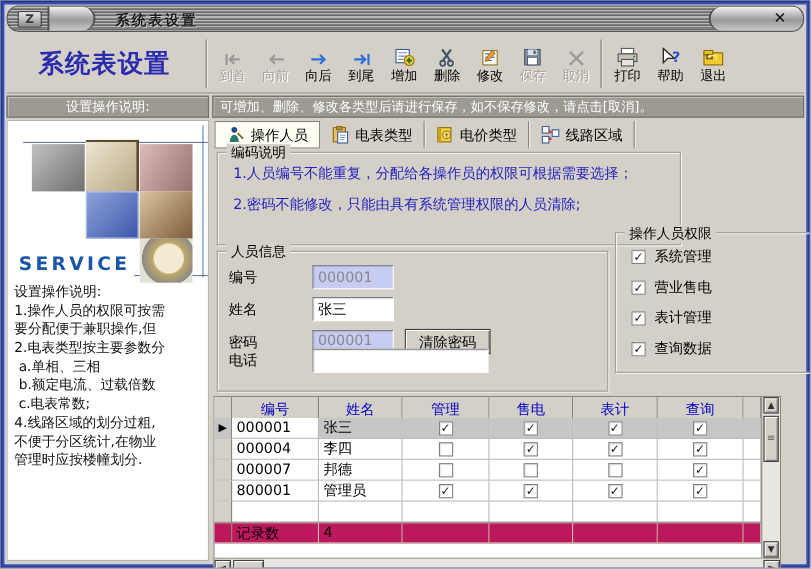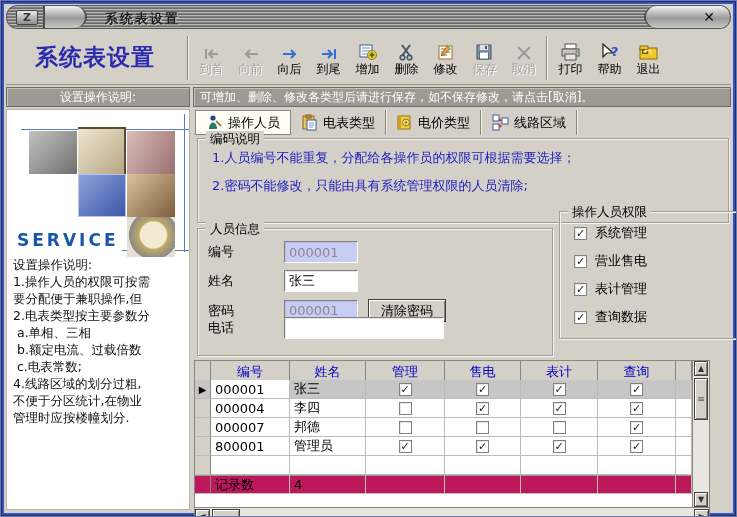--- a/index.html
+++ b/index.html
@@ -72,21 +72,21 @@
   .right-panel { position:absolute; top:108px; left:192px; right:5px; bottom:6px; background:#d4d0c8; }
 
   .tabs { position:absolute; top:1px; left:2px; height:25px; display:flex; align-items:stretch; }
   .tab { display:flex; align-items:center; gap:5px; padding:0 10px; border-right:2px solid; border-color:#8a867e; border-right-color:#8a867e; cursor:default; }
   .tab { border-right:1px solid #8a867e; box-shadow:1px 0 0 #f4f2ee; }
   .tab.active { background:#fdfdf2; border:1px solid #8a867e; box-shadow:inset 1px 1px 0 #fff; }
   .tab .tab-label { font-size:13px; }
 
   .groupbox { position:absolute; border:1px solid #a29e96; box-shadow: inset 1px 1px 0 #f6f4f0, 1px 1px 0 #f6f4f0; }
   .gb-label { position:absolute; top:-8px; left:8px; background:#d4d0c8; padding:0 4px; font-size:12.5px; }
-  .gb-coding { top:29px; left:4px; width:532px; height:85px; }
+  .gb-coding { top:29px; left:4px; width:422px; height:85px; }
   .coding-line { color:#2222c0; font-size:13px; margin:10px 0 0 14px; }
   .gb-person { top:119px; left:4px; width:356px; height:128px; }
   .gb-perms  { top:102px; left:366px; width:179px; height:128px; }
 
   .field-row { position:absolute; left:10px; display:flex; align-items:center; }
   .field-label { width:76px; font-size:13px; }
   .tinput {
     height:22px; border:1px solid #7f7f7f; border-bottom-color:#fdfdfd; border-right-color:#fdfdfd;
     box-shadow: inset 1px 1px 0 #5a5a5a22; background:#fff; font-size:13px; padding:0 4px;
     font-family:"DejaVu Sans",sans-serif;

